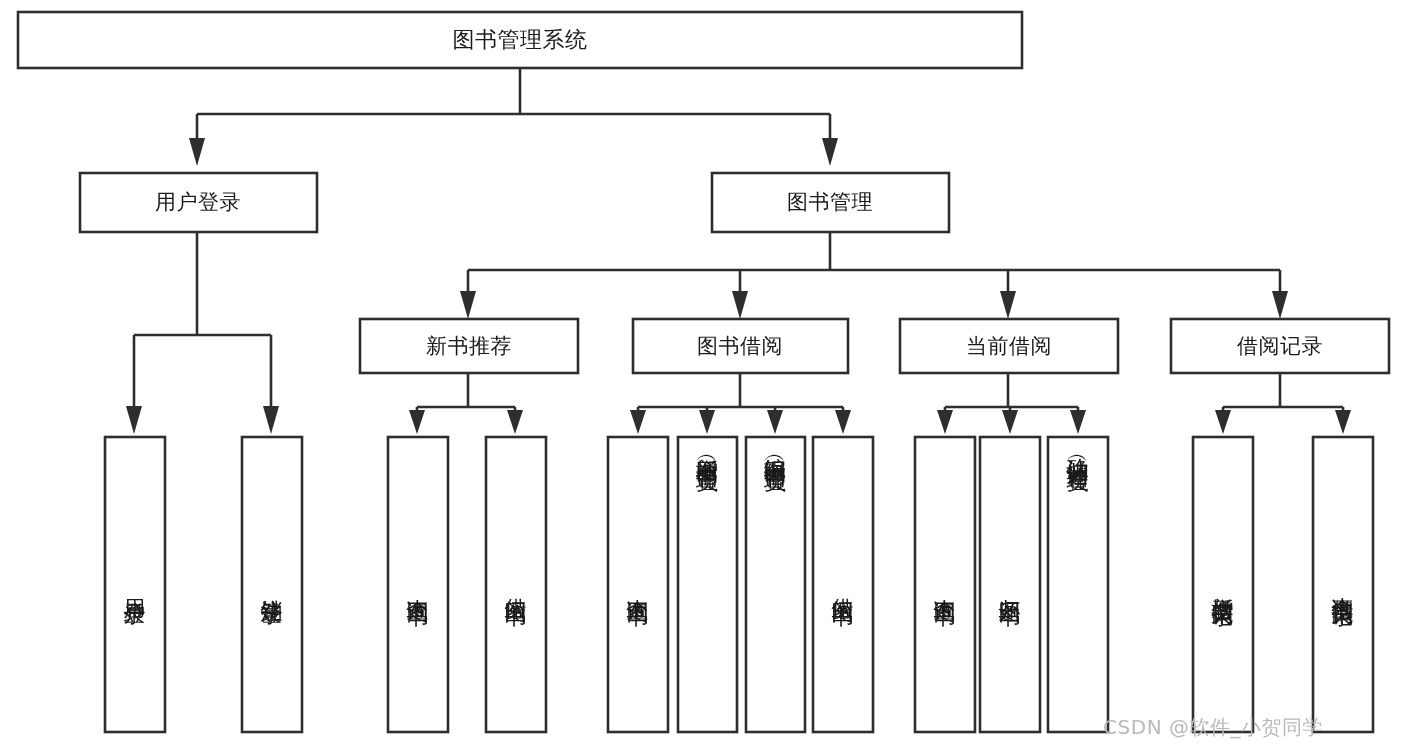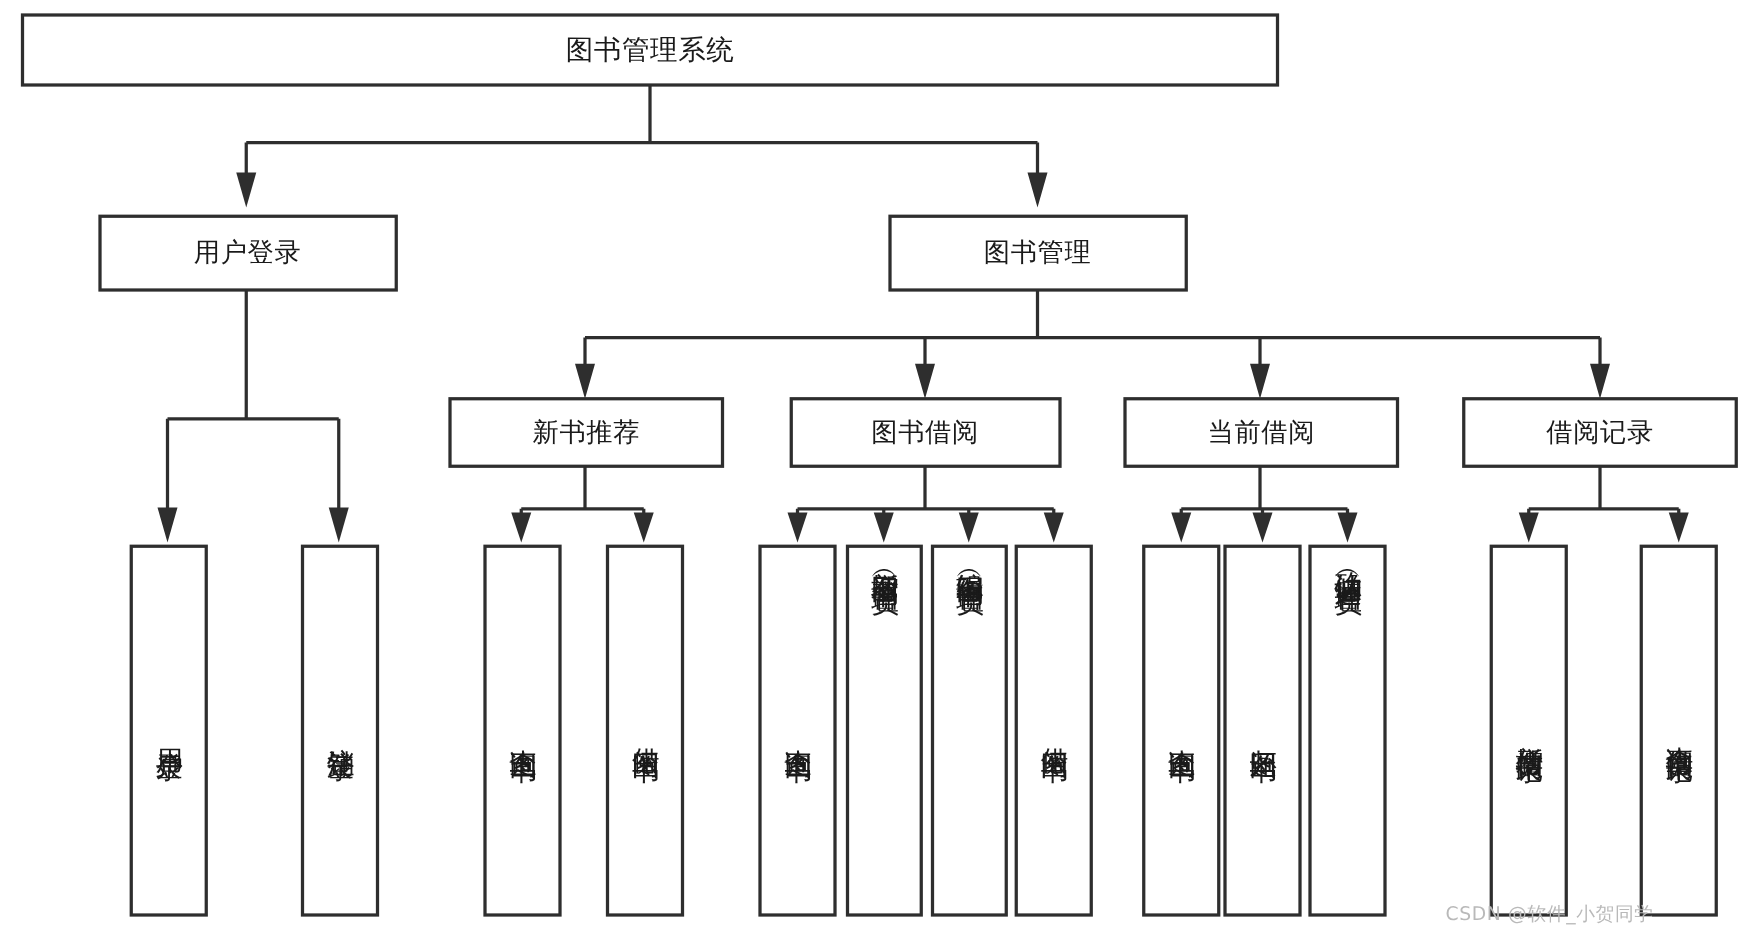--- a/index.html
+++ b/index.html
@@ -70,21 +70,21 @@
     color: #1a1a1a;
     letter-spacing: 2px;
     white-space: nowrap;
     text-align: center;
   }
   #watermark {
     position: absolute;
     right: 8px;
     bottom: 6px;
     font-family: "DejaVu Sans", "Liberation Sans", sans-serif;
-    font-size: 15px;
+    font-size: 20px;
     color: #b9b9b9;
     letter-spacing: 0.5px;
     user-select: none;
     white-space: nowrap;
   }
 </style>
 </head>
 <body>
 
 <div id="diagram-root">

